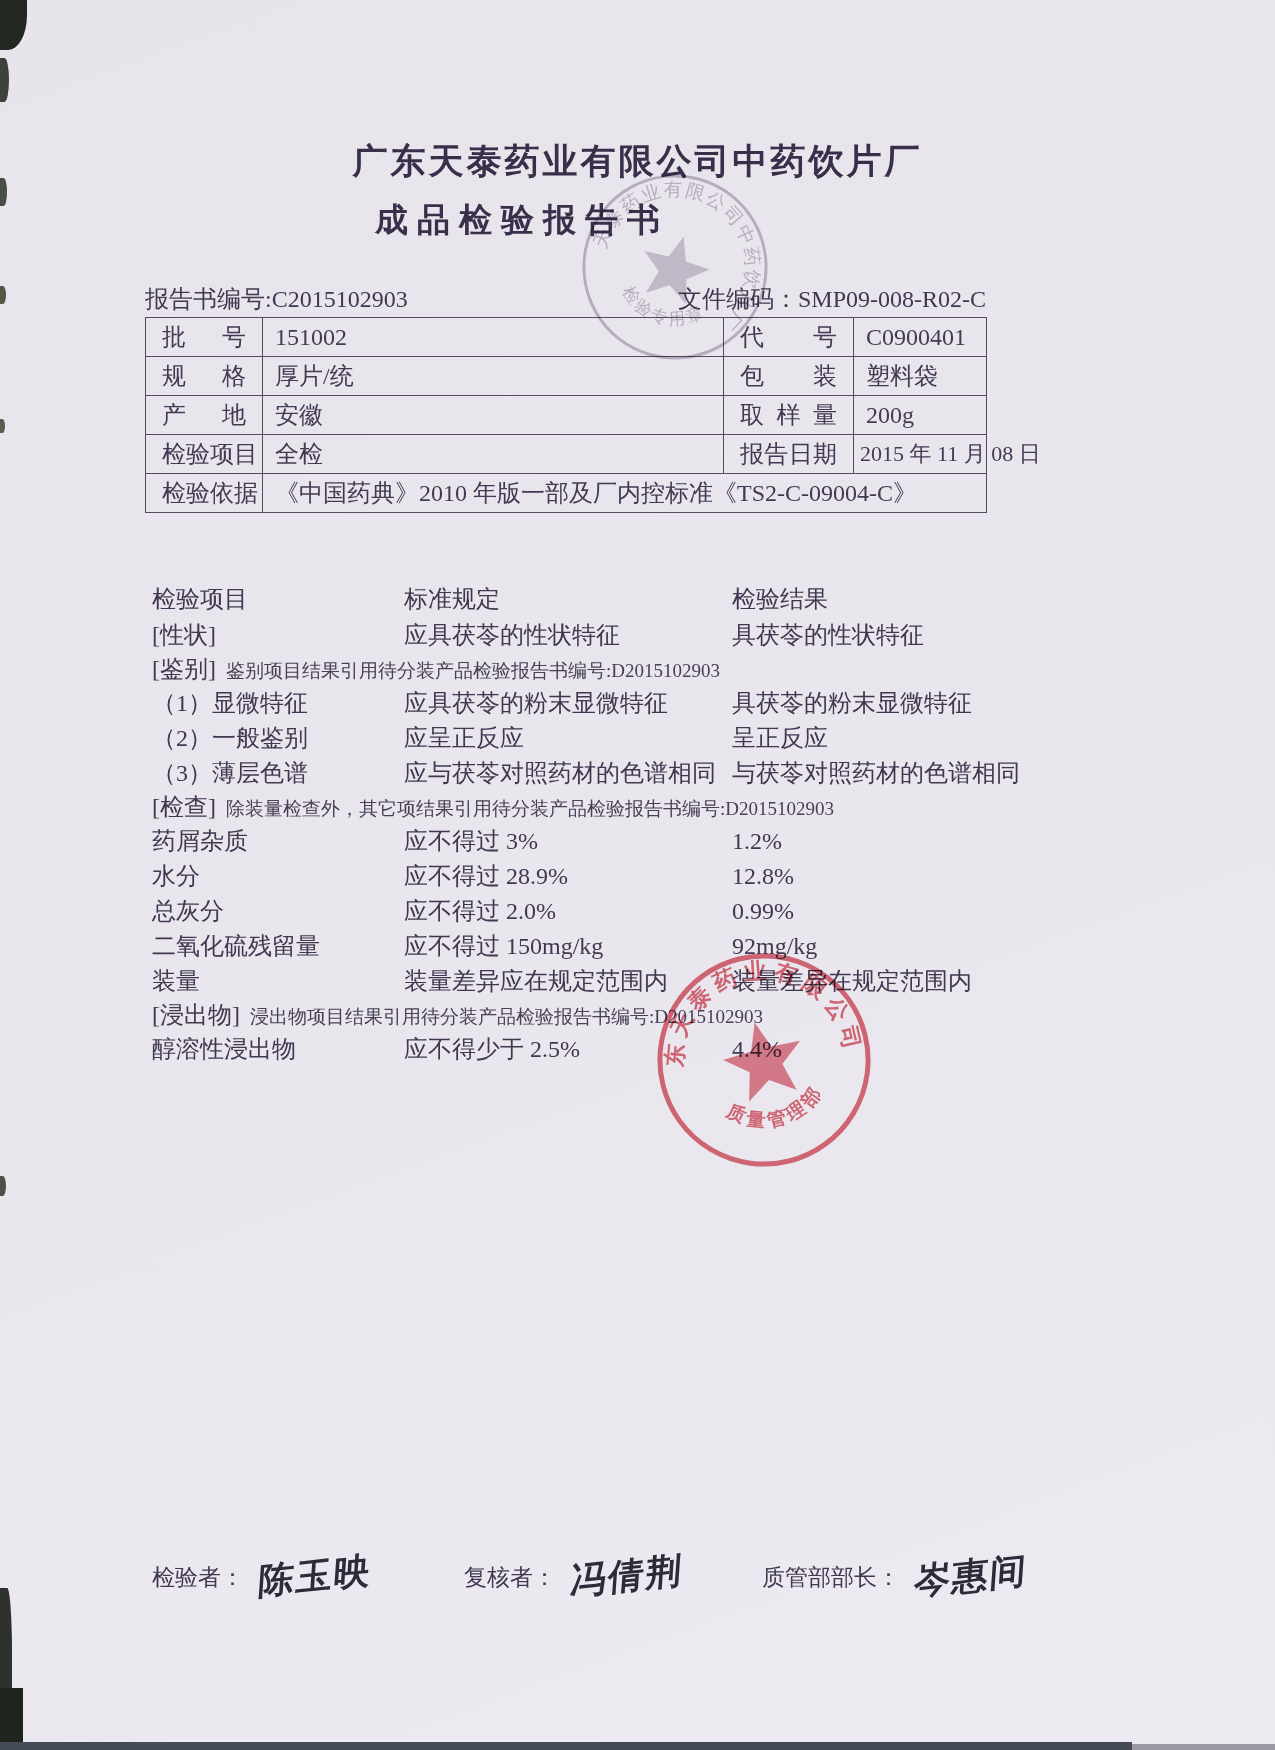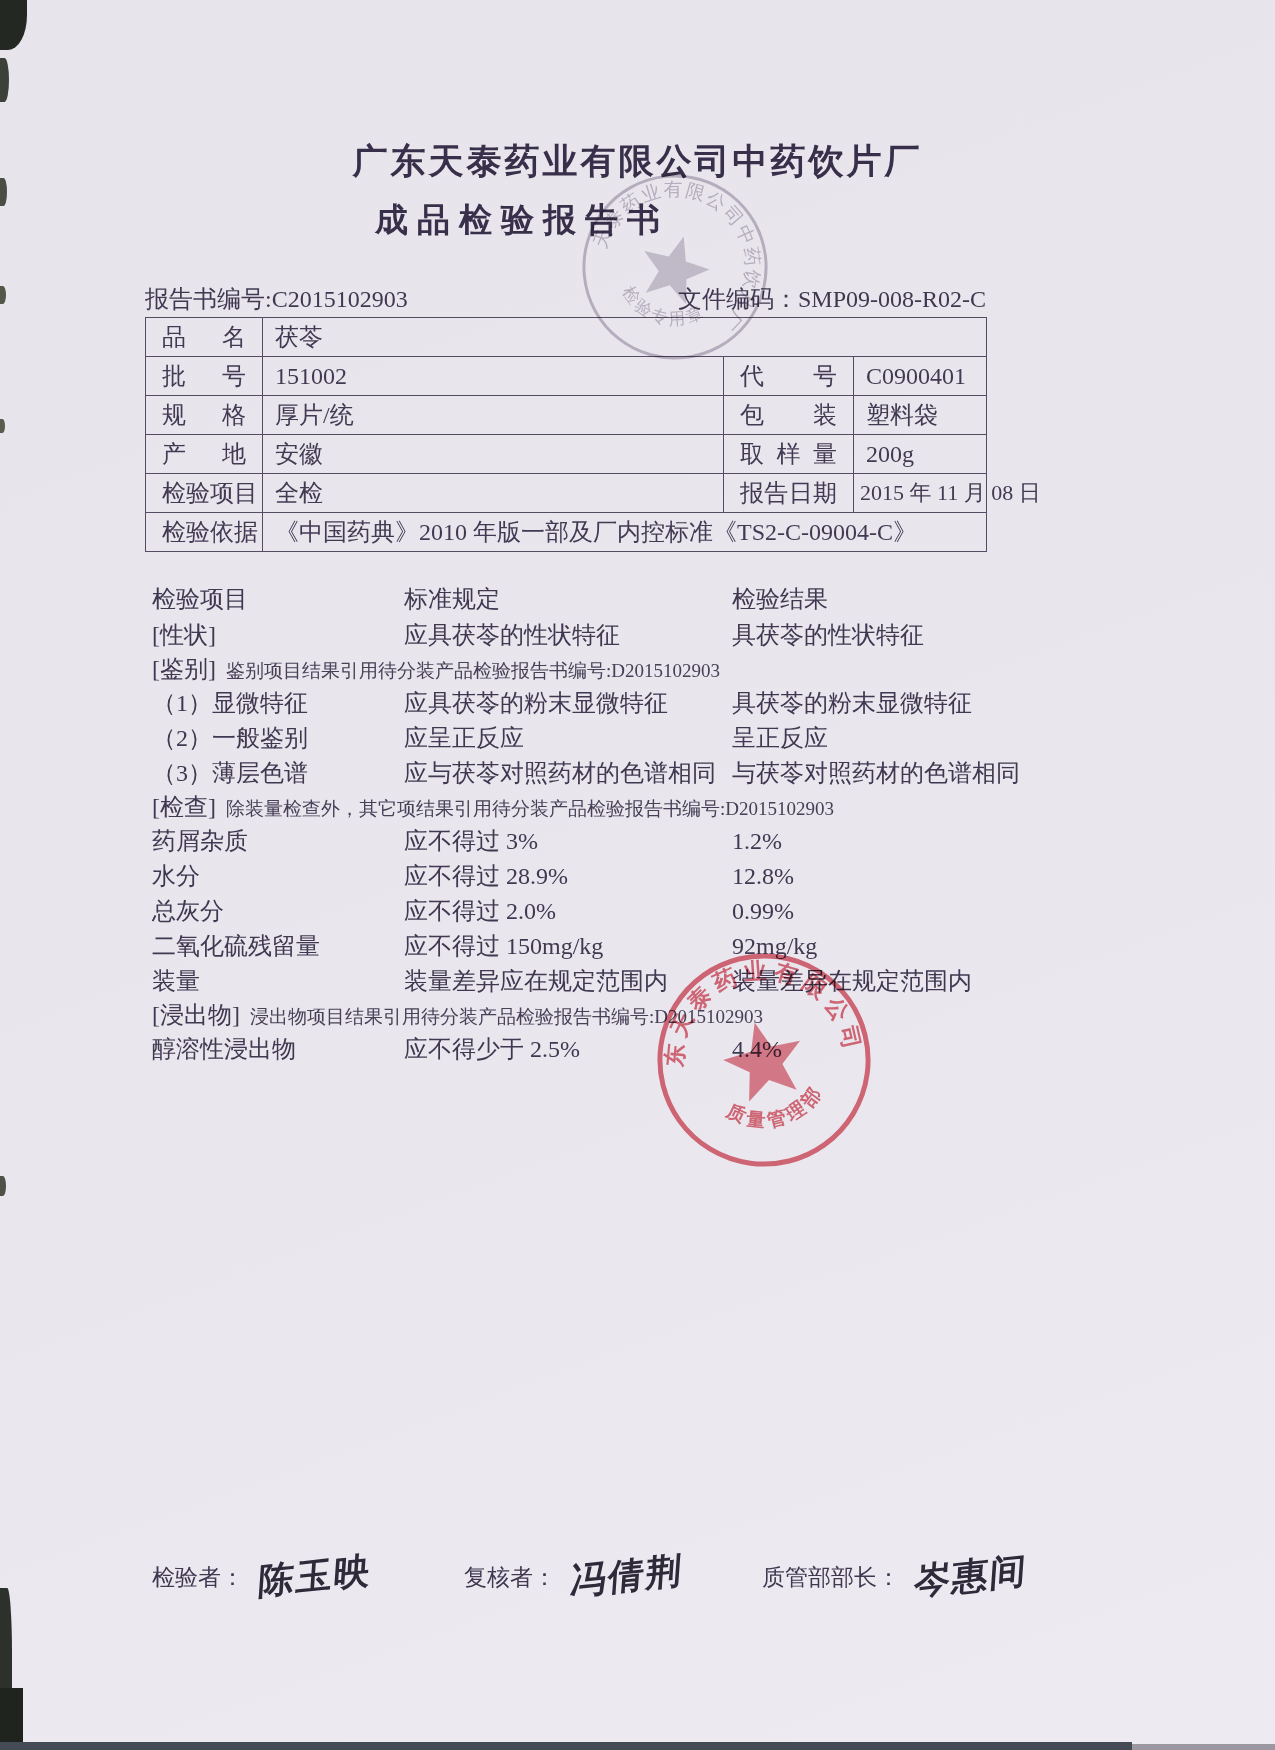--- a/index.html
+++ b/index.html
@@ -80,24 +80,20 @@
   </div>
 
   <table class="info">
     <colgroup>
         <col class="c1">
         <col class="c2">
         <col class="c3">
         <col class="c4">
       </colgroup>
     <tbody>
-        <tr>
-      <td class="lbl">品名</td>
-      <td colspan="3">茯苓</td>
-    </tr>
     <tr>
       <td class="lbl">批号</td>
       <td>151002</td>
       <td class="lbl">代号</td>
       <td>C0900401</td>
     </tr>
     <tr>
       <td class="lbl">规格</td>
       <td>厚片/统</td>
       <td class="lbl">包装</td>

